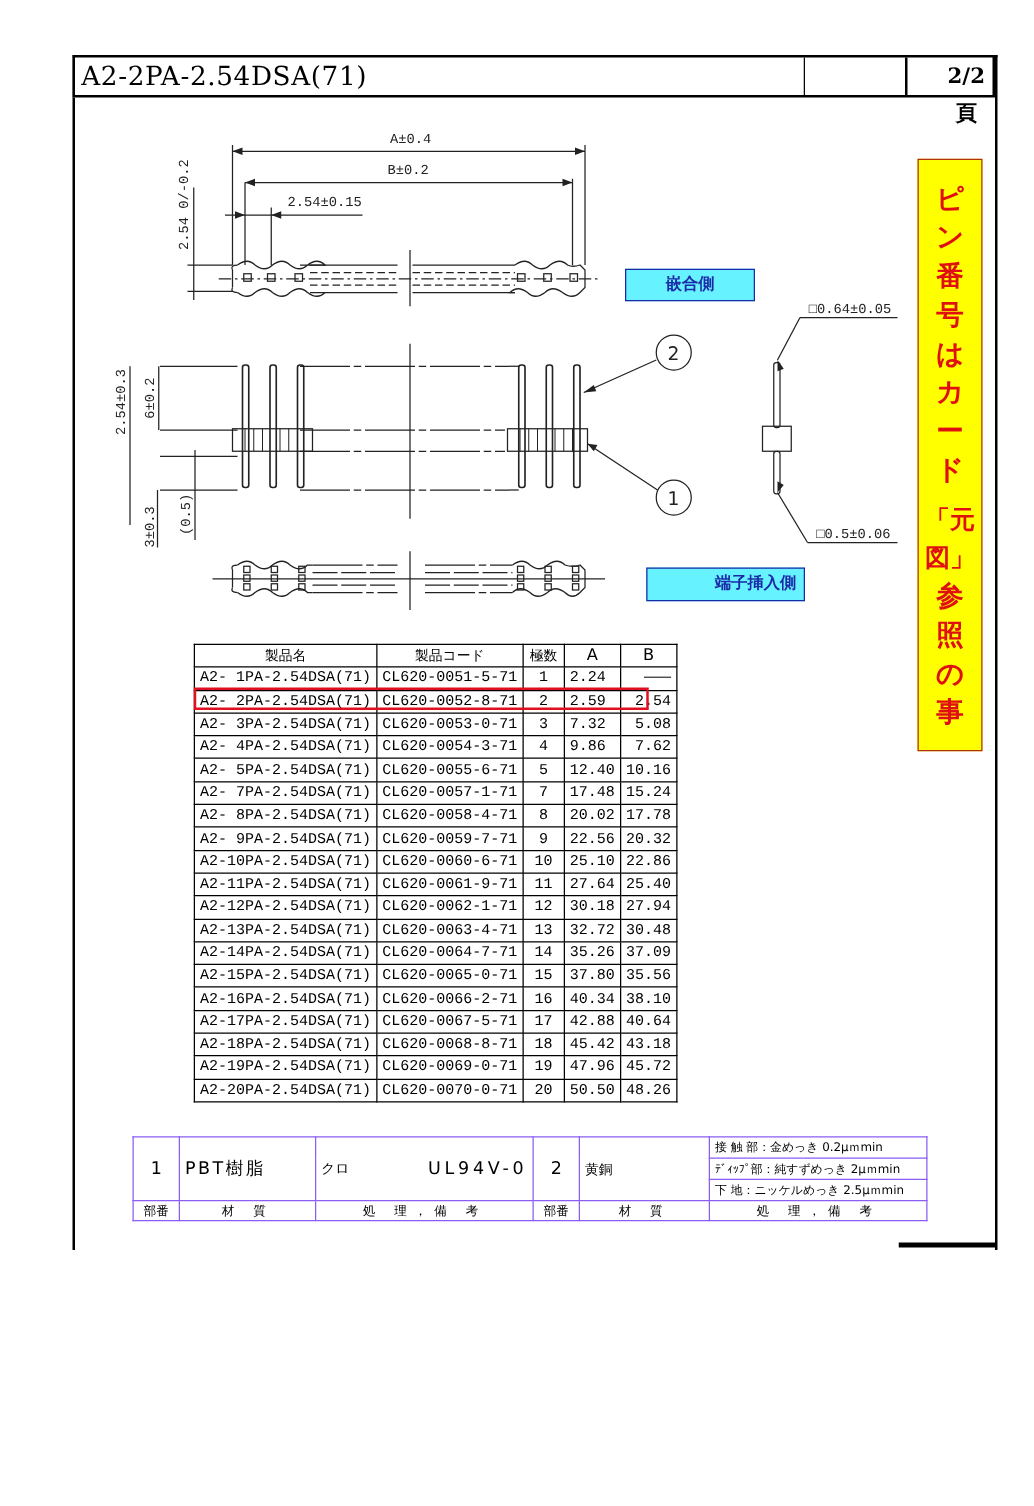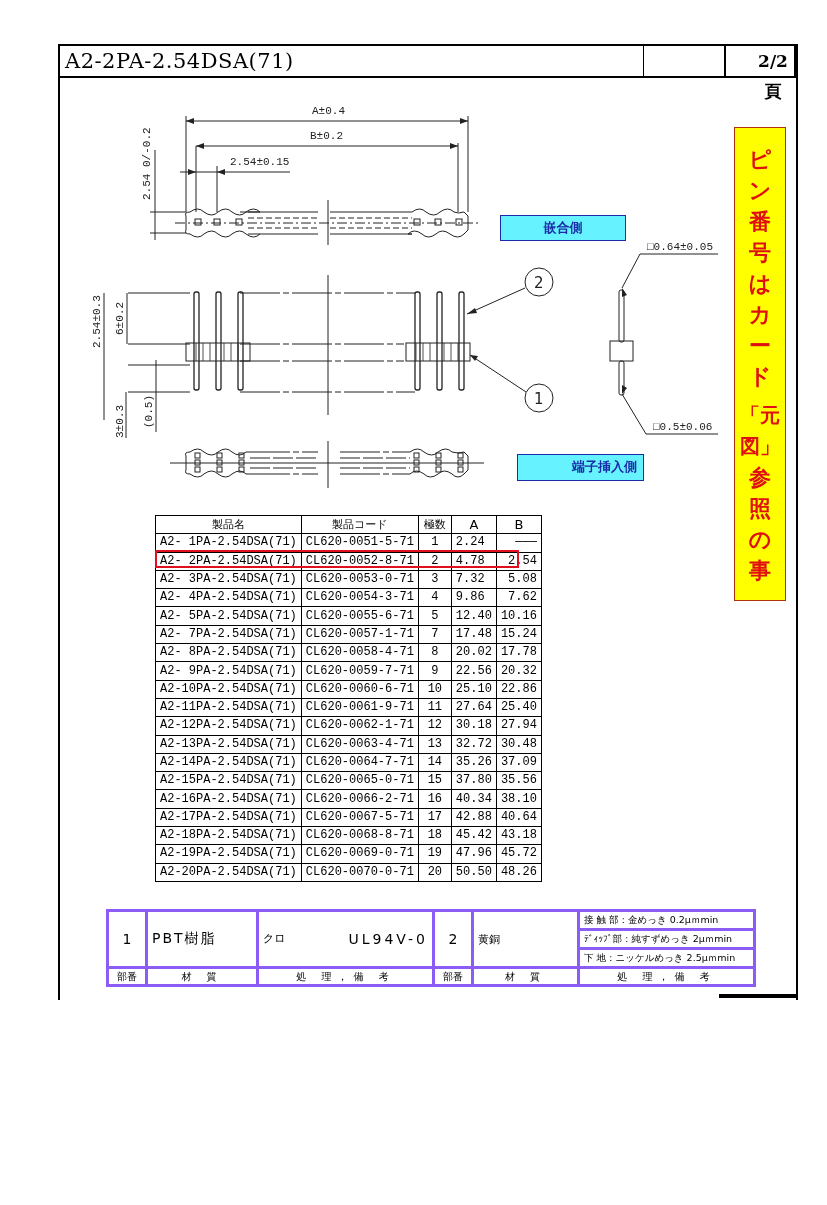--- a/index.html
+++ b/index.html
@@ -37,21 +37,21 @@
   .ptable { border: 1.5px solid #000; }
   .ptable td.c-name { width: 122px; text-align: left; }
   .ptable td.c-code { width: 100px; text-align: center; }
   .ptable td.c-n { width: 24px; text-align: center; }
   .ptable td.c-a { width: 36px; }
   .ptable td.c-b { width: 36px; text-align: right; }
   .highlight { position: absolute; left: 155px; top: 550px; width: 364px; height: 18px;
                border: 2px solid #e01020; box-sizing: border-box; pointer-events: none; }
 
   .mtable { position: absolute; left: 106px; top: 909px; border: 1.5px solid #000; }
-  .mtable td { border: 3px solid #8b5cf6; font-size: 11px; padding: 0 4px; white-space: nowrap; }
+  .mtable td { border: 1px solid #8b5cf6; font-size: 11px; padding: 0 4px; white-space: nowrap; }
   .mtable .big { font-size: 14px; letter-spacing: 2px; }
   .mtable .sm { font-size: 9.5px; height: 16px; }
   .mtable .hdr td { font-size: 10px; height: 15px; text-align: center; letter-spacing: 6px; }
 </style>
 </head>
 <body>
 
 <div class="frame"></div>
 <div class="titlebar">
   <div class="title-main">A2-2PA-2.54DSA(71)</div>
@@ -205,21 +205,21 @@
     <text class="dim" x="0" y="0" transform="translate(123,335) rotate(-90)">6±0.2</text>
     <text class="dim" x="0" y="0" transform="translate(123,438) rotate(-90)">3±0.3</text>
     <text class="dim" x="0" y="0" transform="translate(152,428) rotate(-90)">(0.5)</text>
     <text class="dim" x="647" y="250">□0.64±0.05</text>
     <text class="dim" x="653" y="430">□0.5±0.06</text>
     <text x="534" y="288" font-size="15" font-family="DejaVu Sans, sans-serif" fill="#222">2</text>
     <text x="534" y="404" font-size="15" font-family="DejaVu Sans, sans-serif" fill="#222">1</text>
   </svg>
 </div>
 
-<div class="label-box" style="left:500px; top:215px; width:126px; height:26px; line-height:23px;">嵌合側</div>
+<div class="label-box" style="left:500px; top:215px; width:104px; height:26px; line-height:23px;">嵌合側</div>
 <div class="label-box" style="left:517px; top:454px; width:127px; height:27px; line-height:24px;padding-left:48px;">端子挿入側</div>
 
 <div class="note-box">
   <span>ピ</span>
   <span>ン</span>
   <span>番</span>
   <span>号</span>
   <span>は</span>
   <span>カ</span>
   <span>ー</span>
@@ -248,21 +248,21 @@
         <td class="c-name">A2- 1PA-2.54DSA(71)</td>
         <td class="c-code">CL620-0051-5-71</td>
         <td class="c-n">1</td>
         <td class="c-a">2.24</td>
         <td class="c-b">―――</td>
       </tr>
       <tr>
         <td class="c-name">A2- 2PA-2.54DSA(71)</td>
         <td class="c-code">CL620-0052-8-71</td>
         <td class="c-n">2</td>
-        <td class="c-a">4.78</td>
+        <td class="c-a">2.59</td>
         <td class="c-b">2.54</td>
       </tr>
       <tr>
         <td class="c-name">A2- 3PA-2.54DSA(71)</td>
         <td class="c-code">CL620-0053-0-71</td>
         <td class="c-n">3</td>
         <td class="c-a">7.32</td>
         <td class="c-b">5.08</td>
       </tr>
       <tr>

